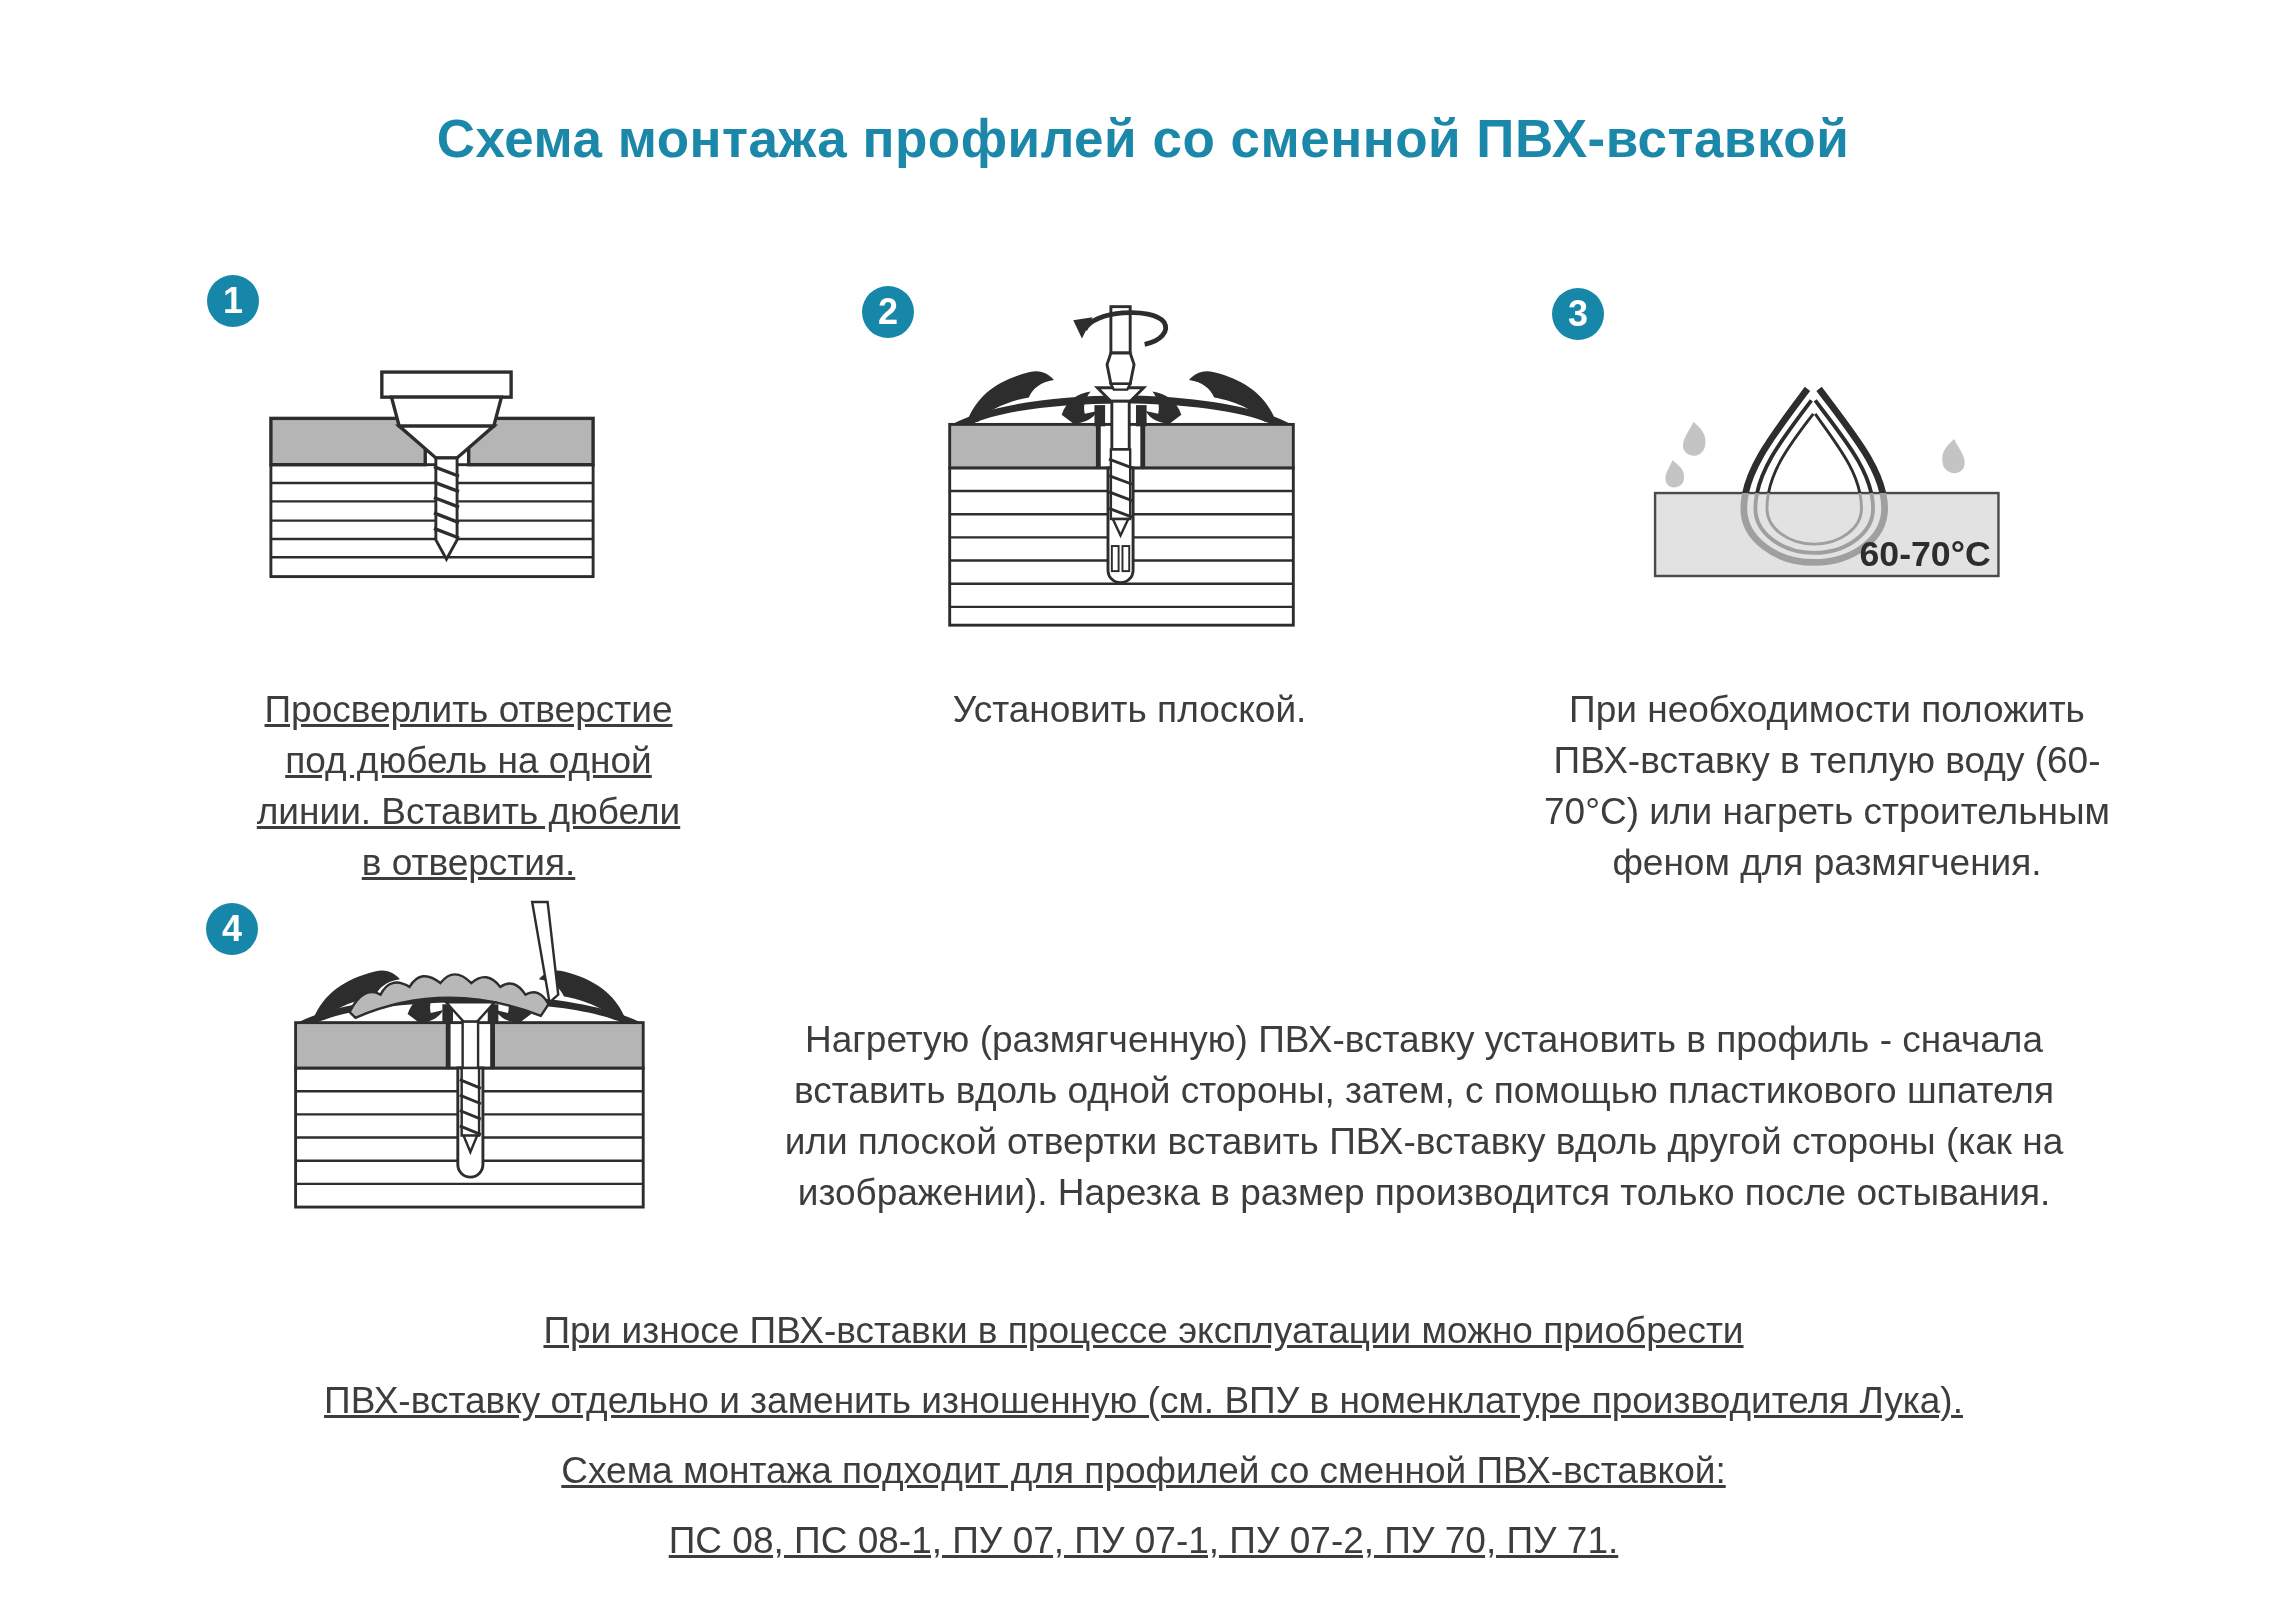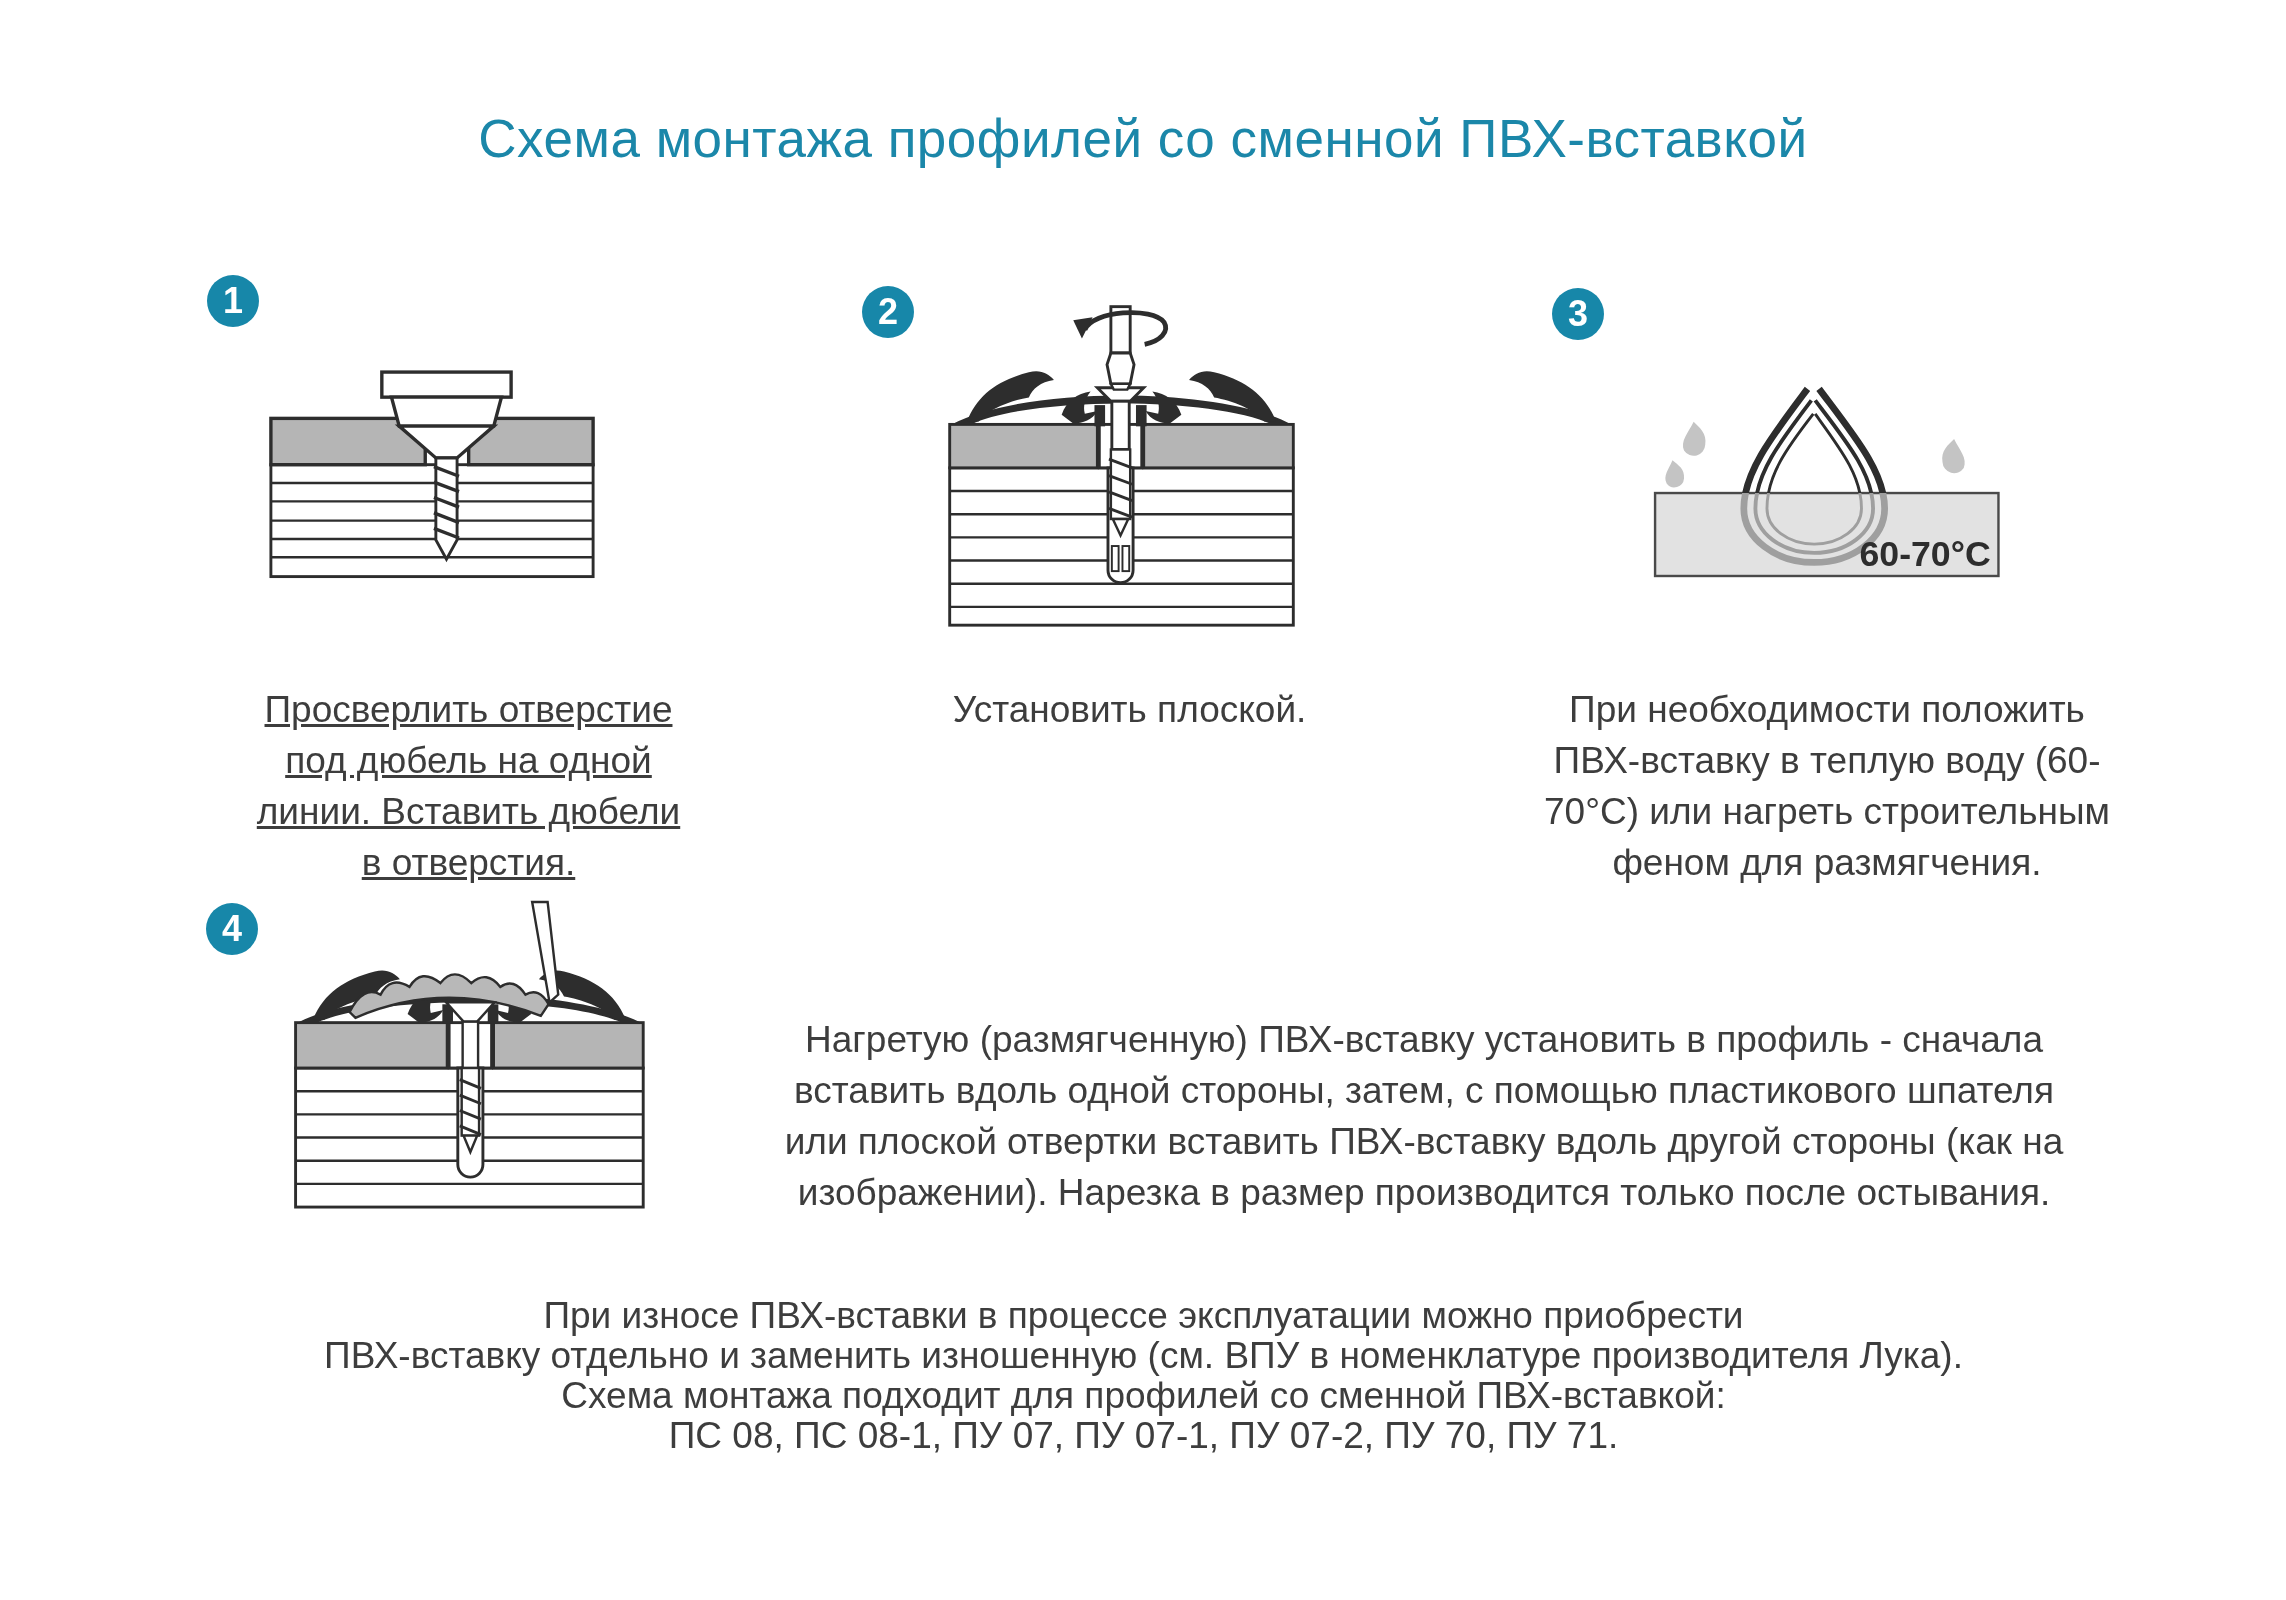--- a/index.html
+++ b/index.html
@@ -8,44 +8,45 @@
     width:2286px;height:1601px;
     background:#ffffff;
     font-family:"Liberation Sans", sans-serif;
     color:#3d3d3d;
     overflow:hidden;
   }
   .abs{position:absolute;}
   .page-title{
     left:0;top:108px;width:2286px;
     text-align:center;
-    font-size:53px;font-weight:400;
+    font-size:53px;font-weight:700;
     color:#1b87a9;
     letter-spacing:0.5px;
   }
   .badge{
     width:52px;height:52px;border-radius:50%;
     background:#1787a9;color:#ffffff;
     display:flex;align-items:center;justify-content:center;
     font-size:36px;font-weight:700;
   }
   .caption{
     font-size:37px;line-height:51px;
     text-align:center;
     white-space:pre-line;
   }
   .para{
     font-size:37px;line-height:51px;
     text-align:center;
     white-space:pre-line;
   }
   .footer-text{
-    font-size:37px;line-height:40px;
+    font-size:37px;line-height:70px;
     text-align:center;
     white-space:pre-line;
+    text-decoration:underline;
   }
   svg{display:block;}
 </style>
 </head>
 <body>
 
 <div class="abs page-title">Схема монтажа профилей со сменной ПВХ-вставкой</div>
 
 <div class="abs badge" style="left:207px;top:275px;">
   <span>1</span>

